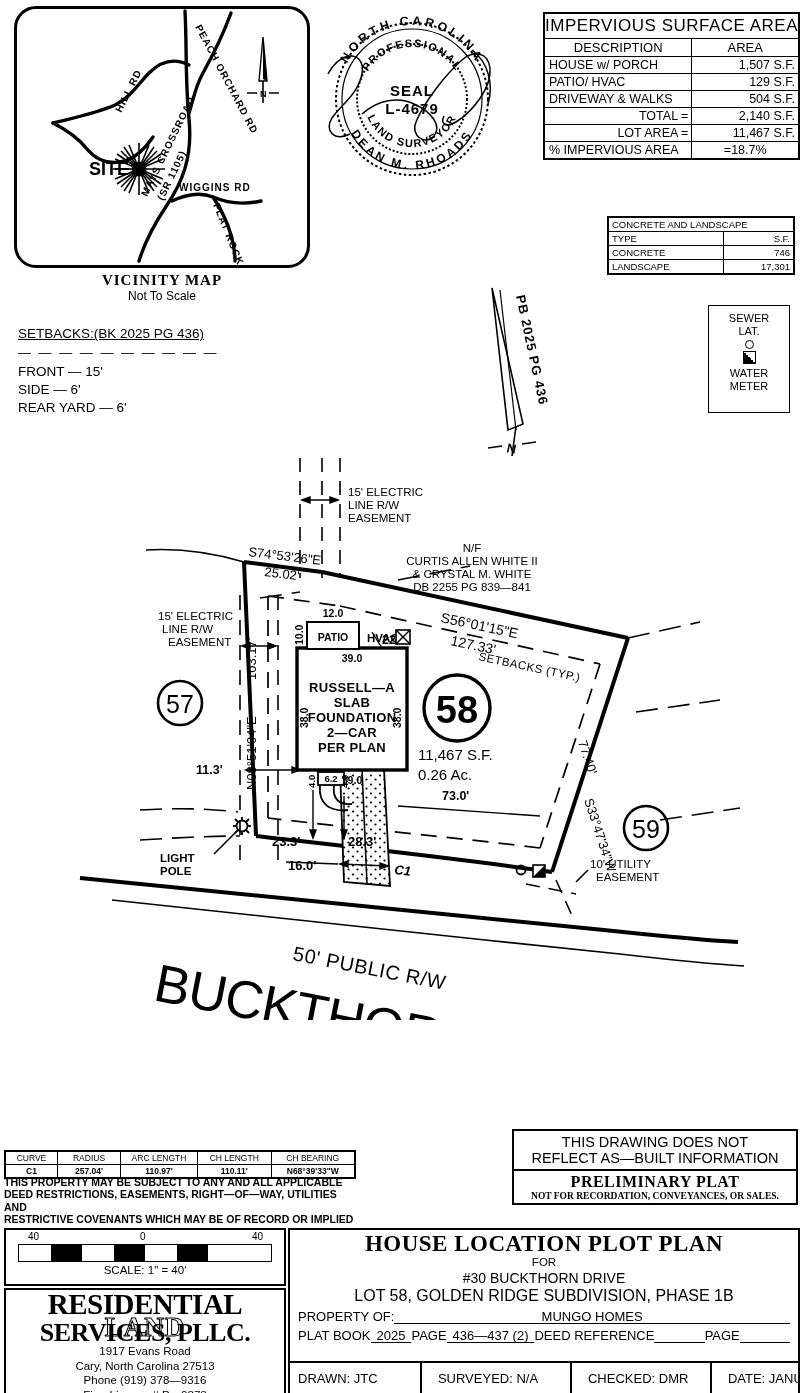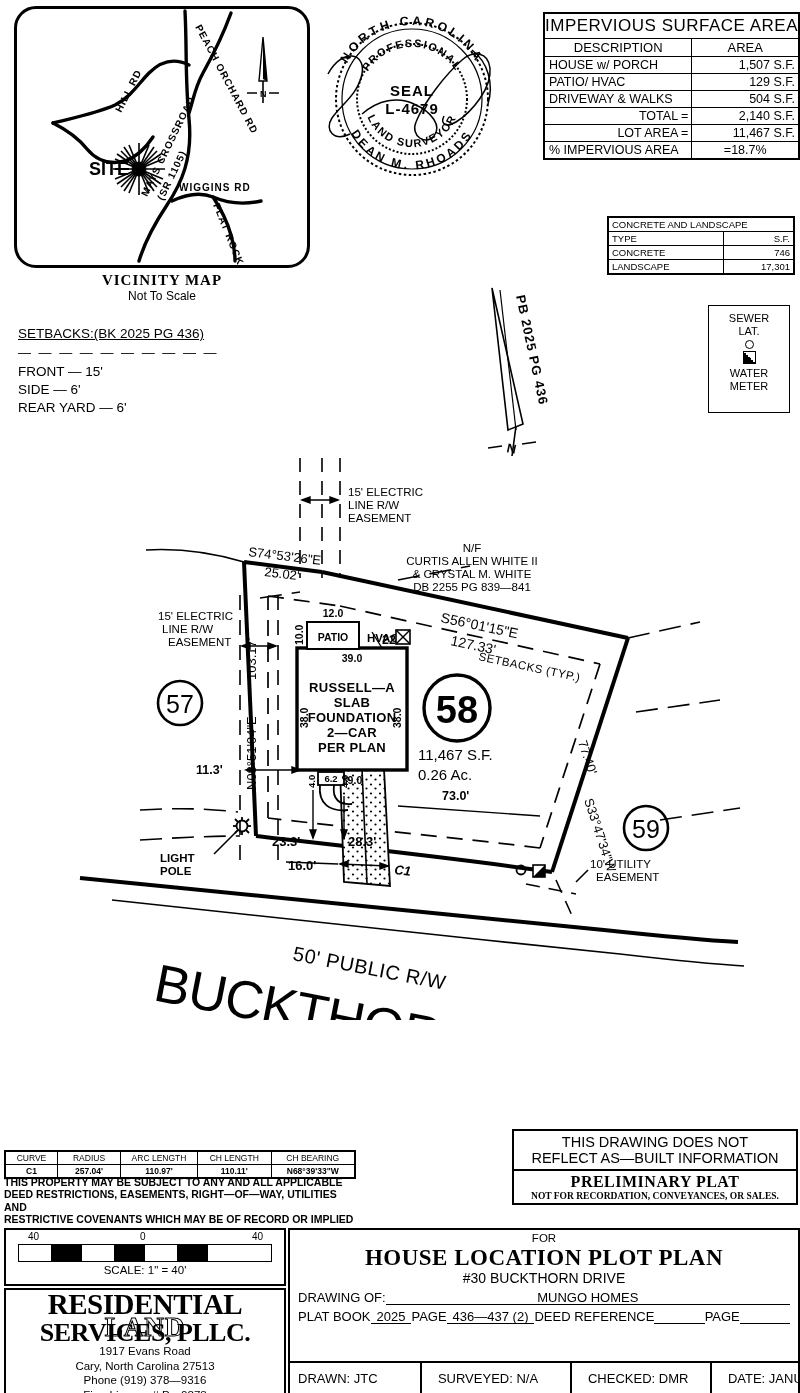--- a/index.html
+++ b/index.html
@@ -554,26 +554,27 @@
   <div id="firmaddr">
     <div>1917 Evans Road</div>
     <div>Cary, North Carolina 27513</div>
     <div>Phone (919) 378—9316</div>
     <div>Firm License # P—0873</div>
   </div>
 </div>
 
 <div class="abs bx" id="titleblock">
   <div id="tb-main">
+    <div id="tb-title">HOUSE LOCATION PLOT PLAN</div>
     <div id="tb-for">FOR</div>
-    <div id="tb-title">HOUSE LOCATION PLOT PLAN</div>
     <div id="tb-addr">#30 BUCKTHORN DRIVE</div>
+    <div id="tb-lot">LOT 58, GOLDEN RIDGE SUBDIVISION, PHASE 1B</div>
 
     <div class="tb-line">
-      <span>DRAWING OF:</span>
+      <span>PROPERTY OF:</span>
       <span class="fill">MUNGO HOMES</span>
     </div>
 
     <div class="tb-line">
       <span>PLAT BOOK</span>
       <span class="fill sm">2025</span>
       <span>PAGE</span>
       <span class="fill sm">436—437 (2)</span>
       <span>DEED REFERENCE</span>
       <span class="fill"></span>

